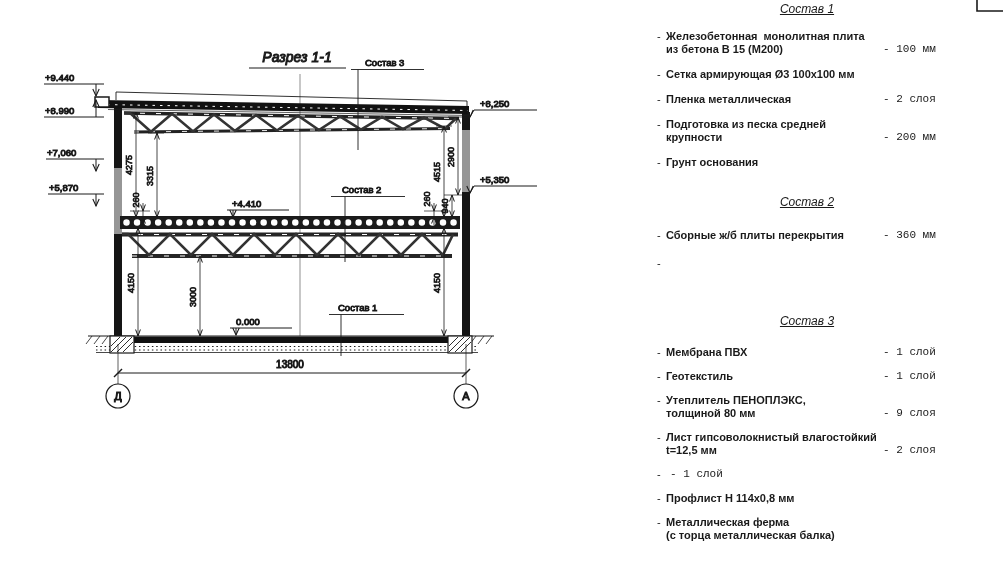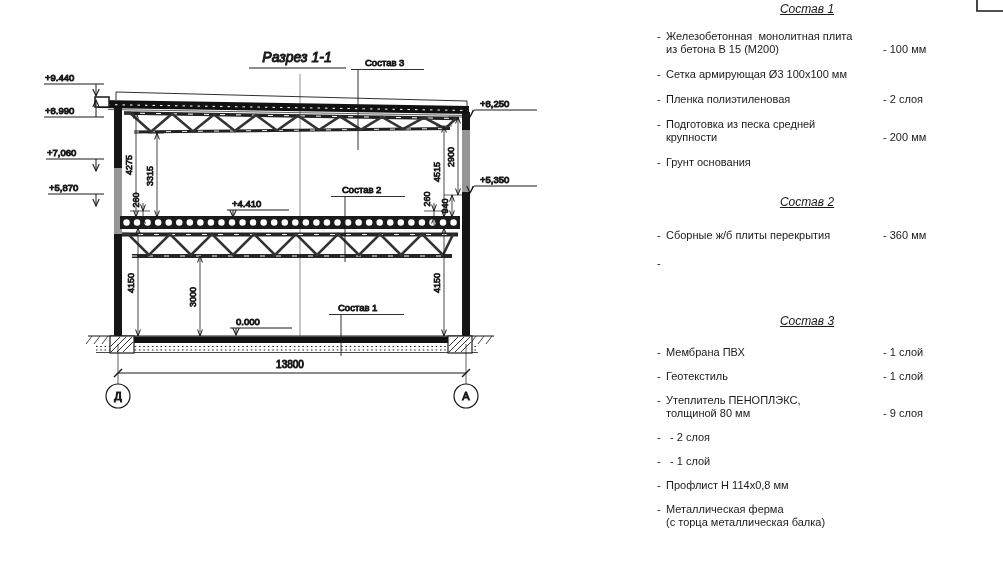--- a/index.html
+++ b/index.html
@@ -13,22 +13,22 @@
   .axistxt{font-size:11px;}
   .bigdim{font-size:10px;}
   .sectitle-svg{font-size:14px;font-style:italic;}
   
   .panel{position:absolute;left:657px;top:2px;width:300px;font-size:11px;line-height:1.18;}
   .sec-title{text-align:center;font-style:italic;font-size:12px;text-decoration:underline;margin:0 0 14px 0;}
   .sec-title.t2{margin-top:26px;margin-bottom:20px;}
   .sec-title.t3{margin-top:44px;margin-bottom:18px;}
   .row{display:flex;margin-bottom:12px;}
   .row .dash{flex:0 0 9px;align-self:flex-start;}
-  .row .nm{flex:1 1 auto;white-space:pre-wrap;}
-  .row .val{flex:0 0 74px;align-self:flex-end;padding-left:4px;}
+  .row .nm{flex:1 1 auto;white-space:pre-wrap;font-weight:bold;}
+  .row .val{flex:0 0 74px;align-self:flex-end;padding-left:4px;font-family:Liberation Mono, monospace;}
   .s2 .row{margin-bottom:15px;}
   .s3 .row{margin-bottom:11px;}
 </style>
 </head>
 <body>
 
 <div id="page">
 
   <svg id="draw" width="1003" height="584" viewBox="0 0 1003 584" stroke="#1a1a1a" fill="none" stroke-linecap="butt">
     <defs>
@@ -291,21 +291,21 @@
 из бетона В 15 (М200)</span>
         <span class="val">- 100 мм</span>
       </div>
       <div class="row">
         <span class="dash">-</span>
         <span class="nm">Сетка армирующая Ø3 100х100 мм</span>
         <span class="val"></span>
       </div>
       <div class="row">
         <span class="dash">-</span>
-        <span class="nm">Пленка полиэтиленовая</span>
+        <span class="nm">Пленка металлическая</span>
         <span class="val">- 2 слоя</span>
       </div>
       <div class="row">
         <span class="dash">-</span>
         <span class="nm">Подготовка из песка средней
 крупности</span>
         <span class="val">- 200 мм</span>
       </div>
       <div class="row">
         <span class="dash">-</span>
@@ -340,20 +340,22 @@
         <span class="val">- 1 слой</span>
       </div>
       <div class="row">
         <span class="dash">-</span>
         <span class="nm">Утеплитель ПЕНОПЛЭКС,
 толщиной 80 мм</span>
         <span class="val">- 9 слоя</span>
       </div>
       <div class="row">
         <span class="dash">-</span>
+        <span class="nm">Лист гипсоволокнистый влагостойкий
+t=12,5 мм</span>
         <span class="val">- 2 слоя</span>
       </div>
       <div class="row">
         <span class="dash">-</span>
         <span class="val">- 1 слой</span>
       </div>
       <div class="row">
         <span class="dash">-</span>
         <span class="nm">Профлист Н 114х0,8 мм</span>
         <span class="val"></span>

